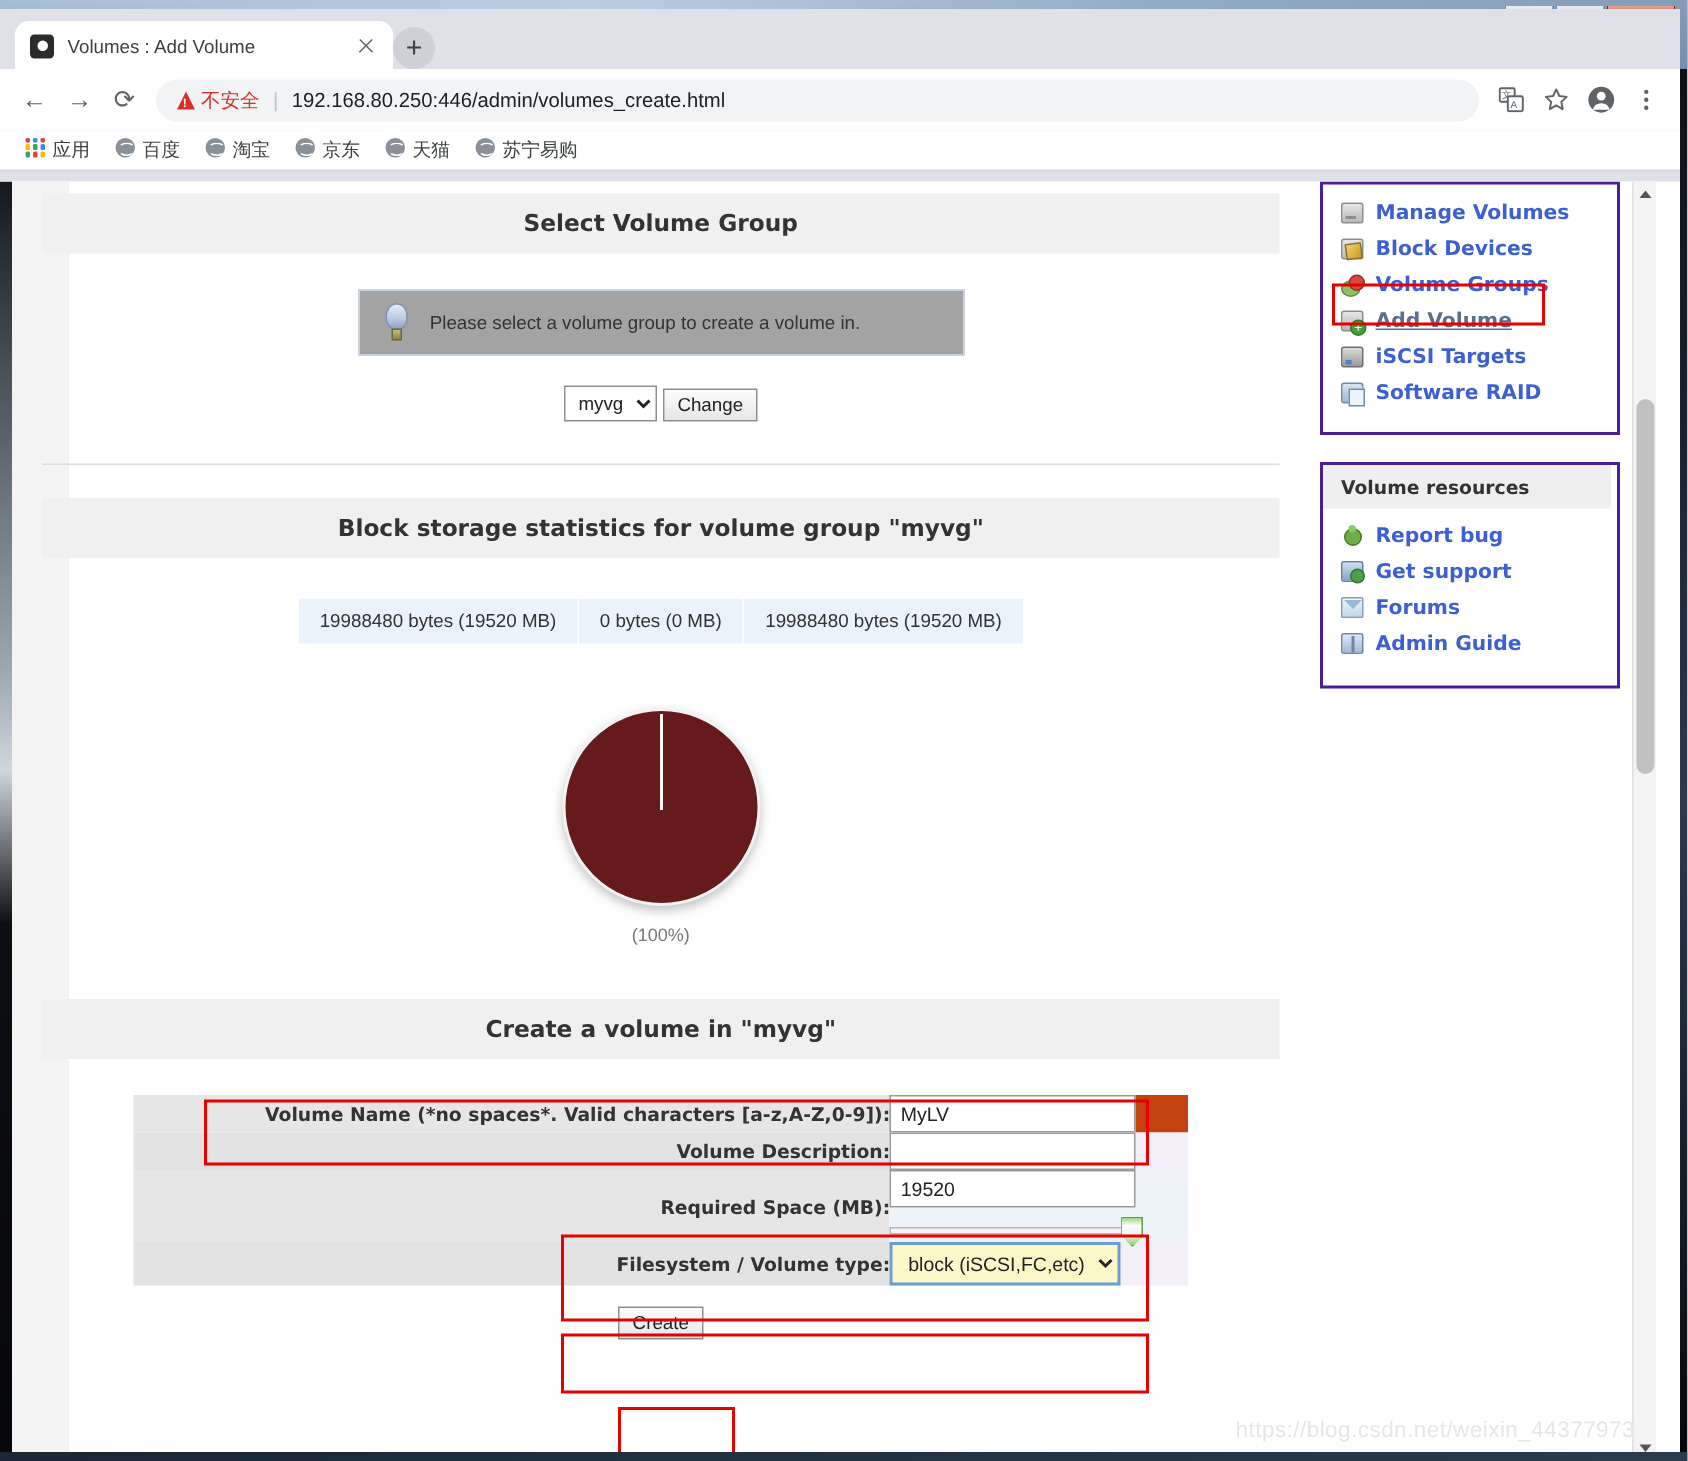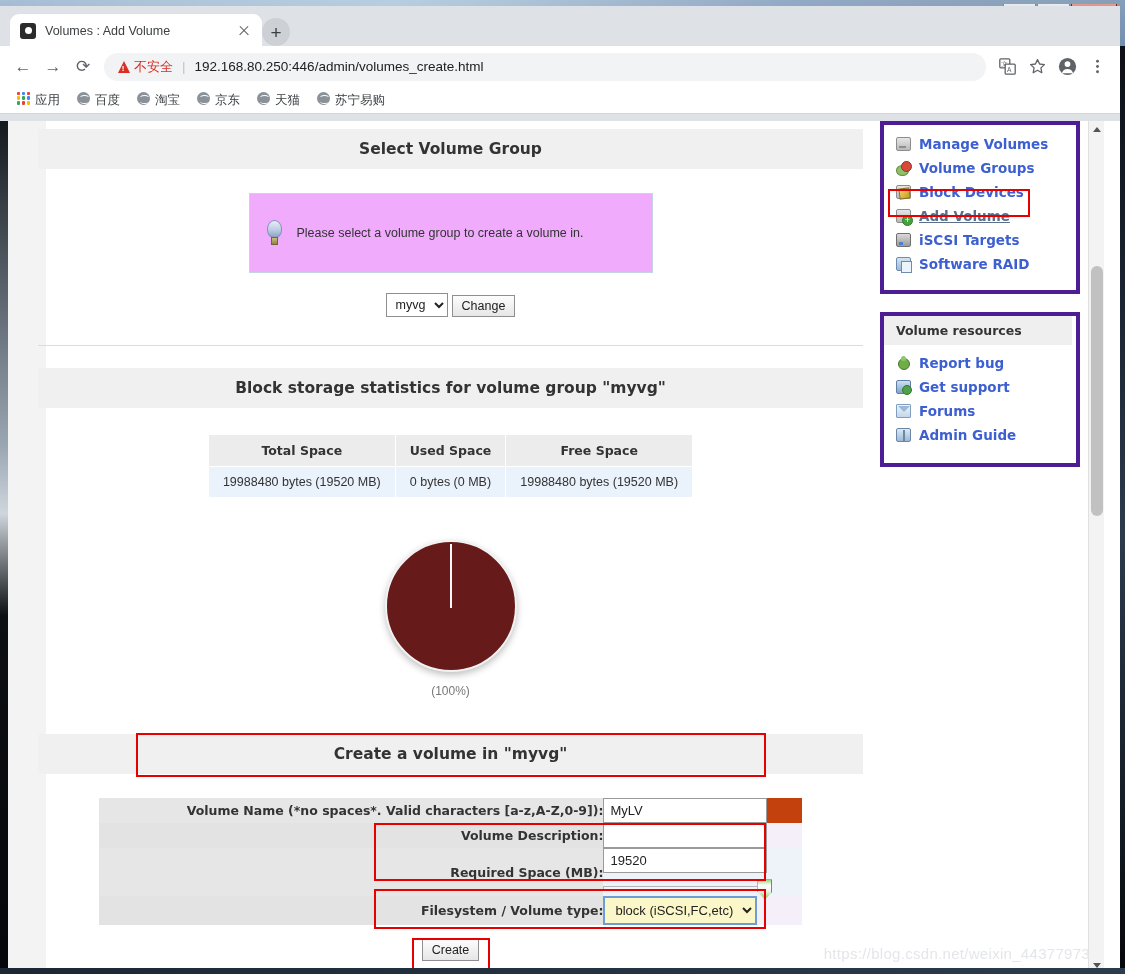--- a/index.html
+++ b/index.html
@@ -140,29 +140,29 @@
   }
   #leftrail {
     position:absolute; left:8px; top:0; width:38px; height:853px; background:#f3f3f3;
   }
   #leftrail-dark {
     position:absolute; left:0; top:0; width:8px; height:853px;
     background:linear-gradient(180deg,#14191f 0%,#9aa6b2 38%,#cfd6dd 46%,#0c0f13 58%,#05070a 100%);
   }
 
   
-  #main { position:absolute; left:38px; top:0; width:825px; }
+  #main { position:absolute; left:28px; top:0; width:825px; }
   .panel-head {
     background:#f0f0f0; text-align:center; font-weight:bold; color:#333;
     font-size:15.5px; padding:11px 0; font-family:"DejaVu Sans", sans-serif;
   }
   #vg-section { margin-top:8px; }
   #vg-hint {
-    width:404px; margin:24px auto 0; background:#f0abfc; border:1px solid #c6d2e6;
-    display:flex; align-items:center; gap:14px; padding:26px 16px;
+    width:404px; margin:24px auto 0; background:#a3a3a3; border:1px solid #c6d2e6;
+    display:flex; align-items:center; gap:14px; padding:8px 16px;
     font-size:12.5px; color:#333;
   }
   .bulb {
     width:17px; height:26px; flex:0 0 auto; position:relative;
   }
   .bulb .glass {
     position:absolute; left:1px; top:0; width:15px; height:18px; border-radius:50% 50% 45% 45%;
     background:linear-gradient(180deg,#e8eef8 0%,#b9c8e2 60%,#8fa3c6 100%);
     border:1px solid #8193b4;
   }
@@ -252,21 +252,21 @@
     font-family:"Liberation Sans", sans-serif; font-size:13px;
     padding:4px 6px; background:#fbf7c8; border:2px solid #6b9ed4; color:#222;
   }
   #create-row { text-align:center; margin-top:14px; }
 
   
   .ann { position:absolute; border:2.5px solid #e60000; pointer-events:none; }
 
   
   #sidebar { position:absolute; left:880px; top:0; width:200px; }
-  .sb-card { background:#fff; border:4px solid #4c1d95; margin-bottom:18px; padding:5px 4px 10px 0; }
+  .sb-card { background:#fff; border:2px solid #4c1d95; margin-bottom:18px; padding:5px 4px 10px 0; }
   .sb-card.nopad { padding-top:0; }
   .sb-head {
     background:#efefef; font-weight:bold; color:#333; font-size:12.5px;
     padding:7px 12px; font-family:"DejaVu Sans", sans-serif;
   }
   .sb-item {
     display:flex; align-items:center; gap:8px; padding:4px 12px; cursor:pointer;
   }
   .sb-item .txt {
     font-size:13.5px; font-weight:bold; color:#3c5fd1;
@@ -456,25 +456,20 @@
             </select>
             <button class="winbtn">Change</button>
           </div>
           <div id="vg-divider"></div>
         </div>
 
         <div id="stats-section">
           <div class="panel-head">Block storage statistics for volume group "myvg"</div>
           <table id="stats-table">
             <tbody>
-                <tr>
-              <th>Total Space</th>
-              <th>Used Space</th>
-              <th>Free Space</th>
-            </tr>
             <tr>
               <td>19988480 bytes (19520 MB)</td>
               <td>0 bytes (0 MB)</td>
               <td>19988480 bytes (19520 MB)</td>
             </tr>
           </tbody>
             </table>
 
           <div id="pie-wrap">
             <div id="pie">
@@ -531,26 +526,26 @@
       </div>
 
       <div id="sidebar">
         <div class="sb-card nopad">
           <div style="height:7px"></div>
           <div class="sb-item">
             <span class="sbicon ic-drive"></span>
             <span class="txt">Manage Volumes</span>
           </div>
           <div class="sb-item">
+            <span class="sbicon ic-block"></span>
+            <span class="txt">Block Devices</span>
+          </div>
+          <div class="sb-item">
             <span class="sbicon ic-vgroup"></span>
             <span class="txt">Volume Groups</span>
-          </div>
-          <div class="sb-item">
-            <span class="sbicon ic-block"></span>
-            <span class="txt">Block Devices</span>
           </div>
           <div class="sb-item active">
             <span class="sbicon ic-addvol"></span>
             <span class="txt">Add Volume</span>
           </div>
           <div class="sb-item">
             <span class="sbicon ic-iscsi"></span>
             <span class="txt">iSCSI Targets</span>
           </div>
           <div class="sb-item">

